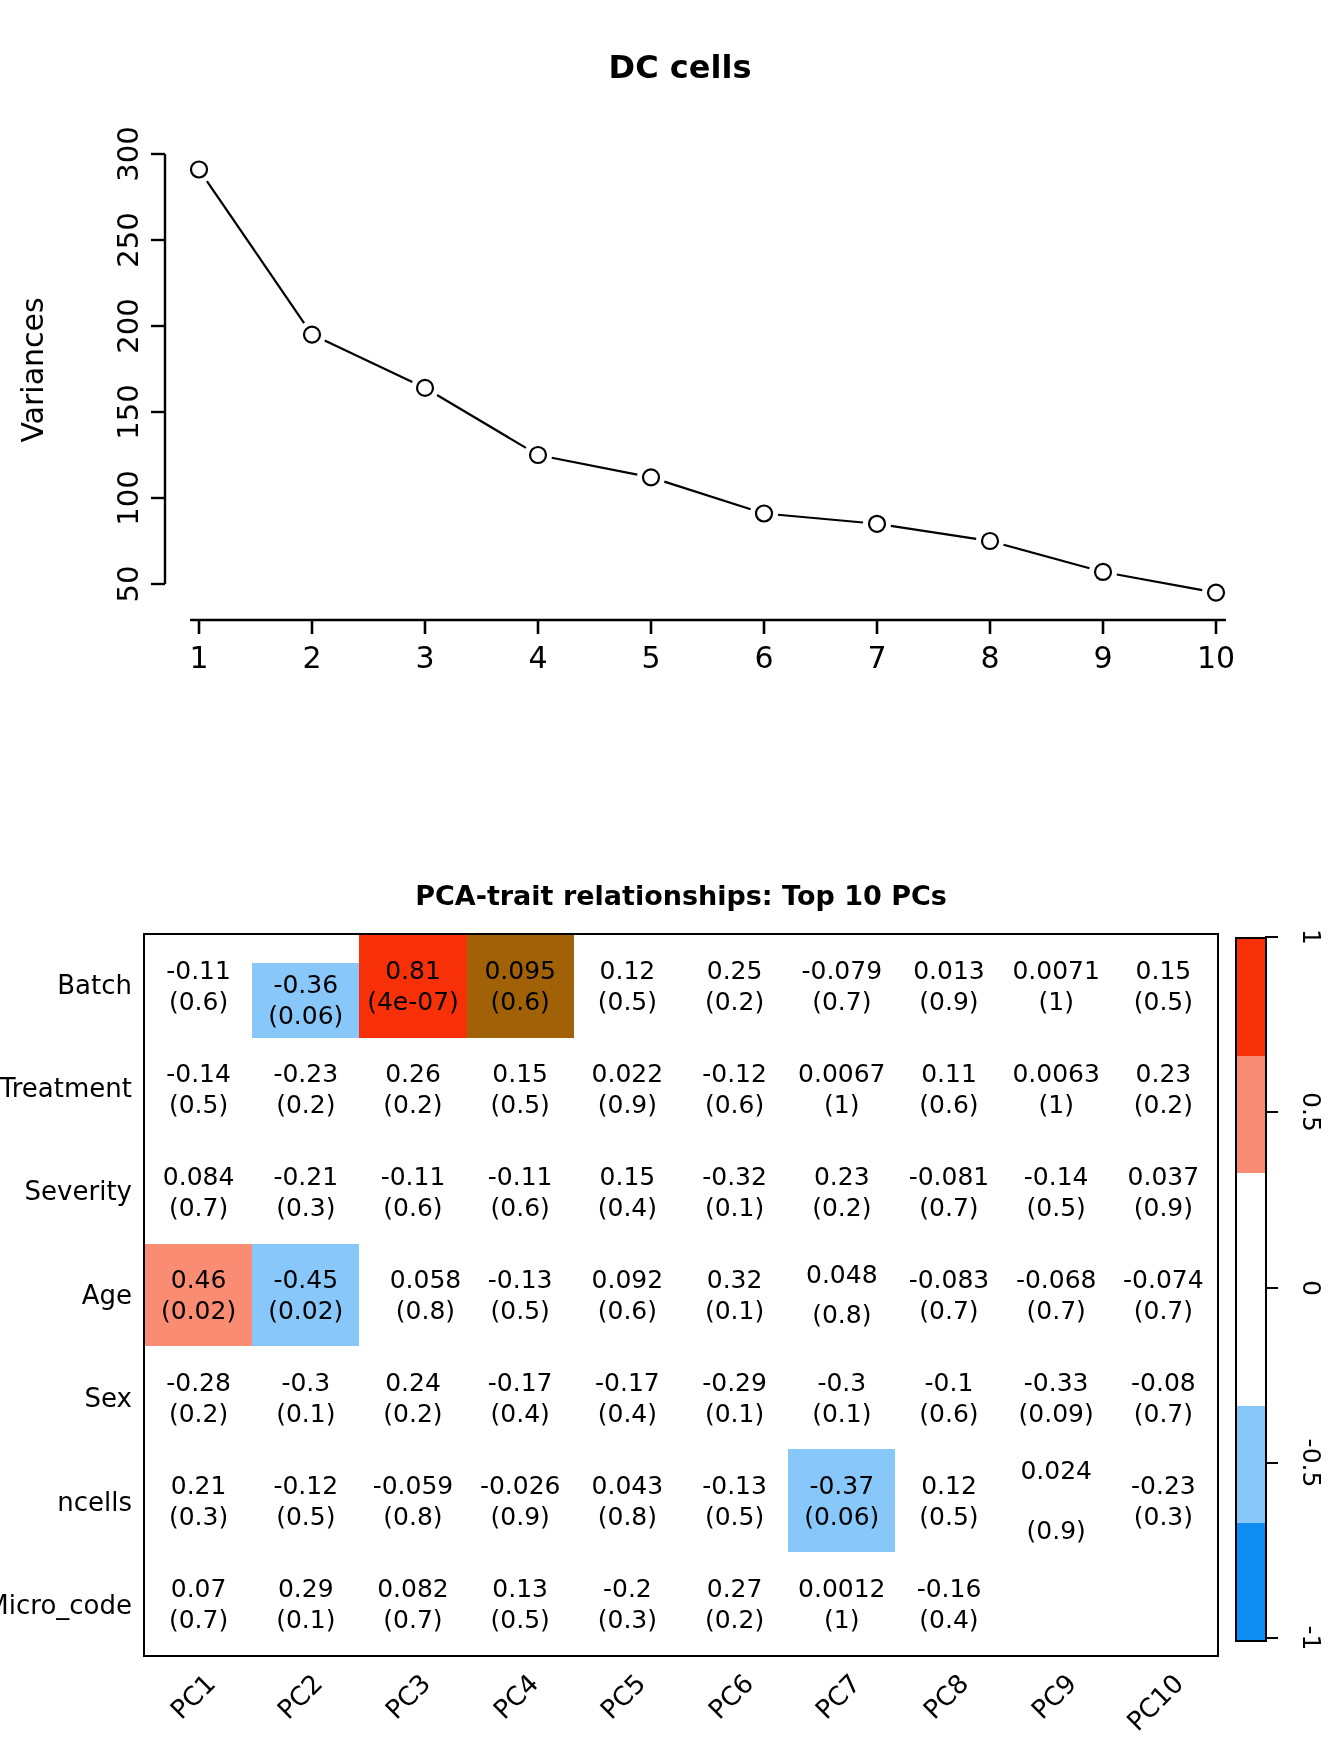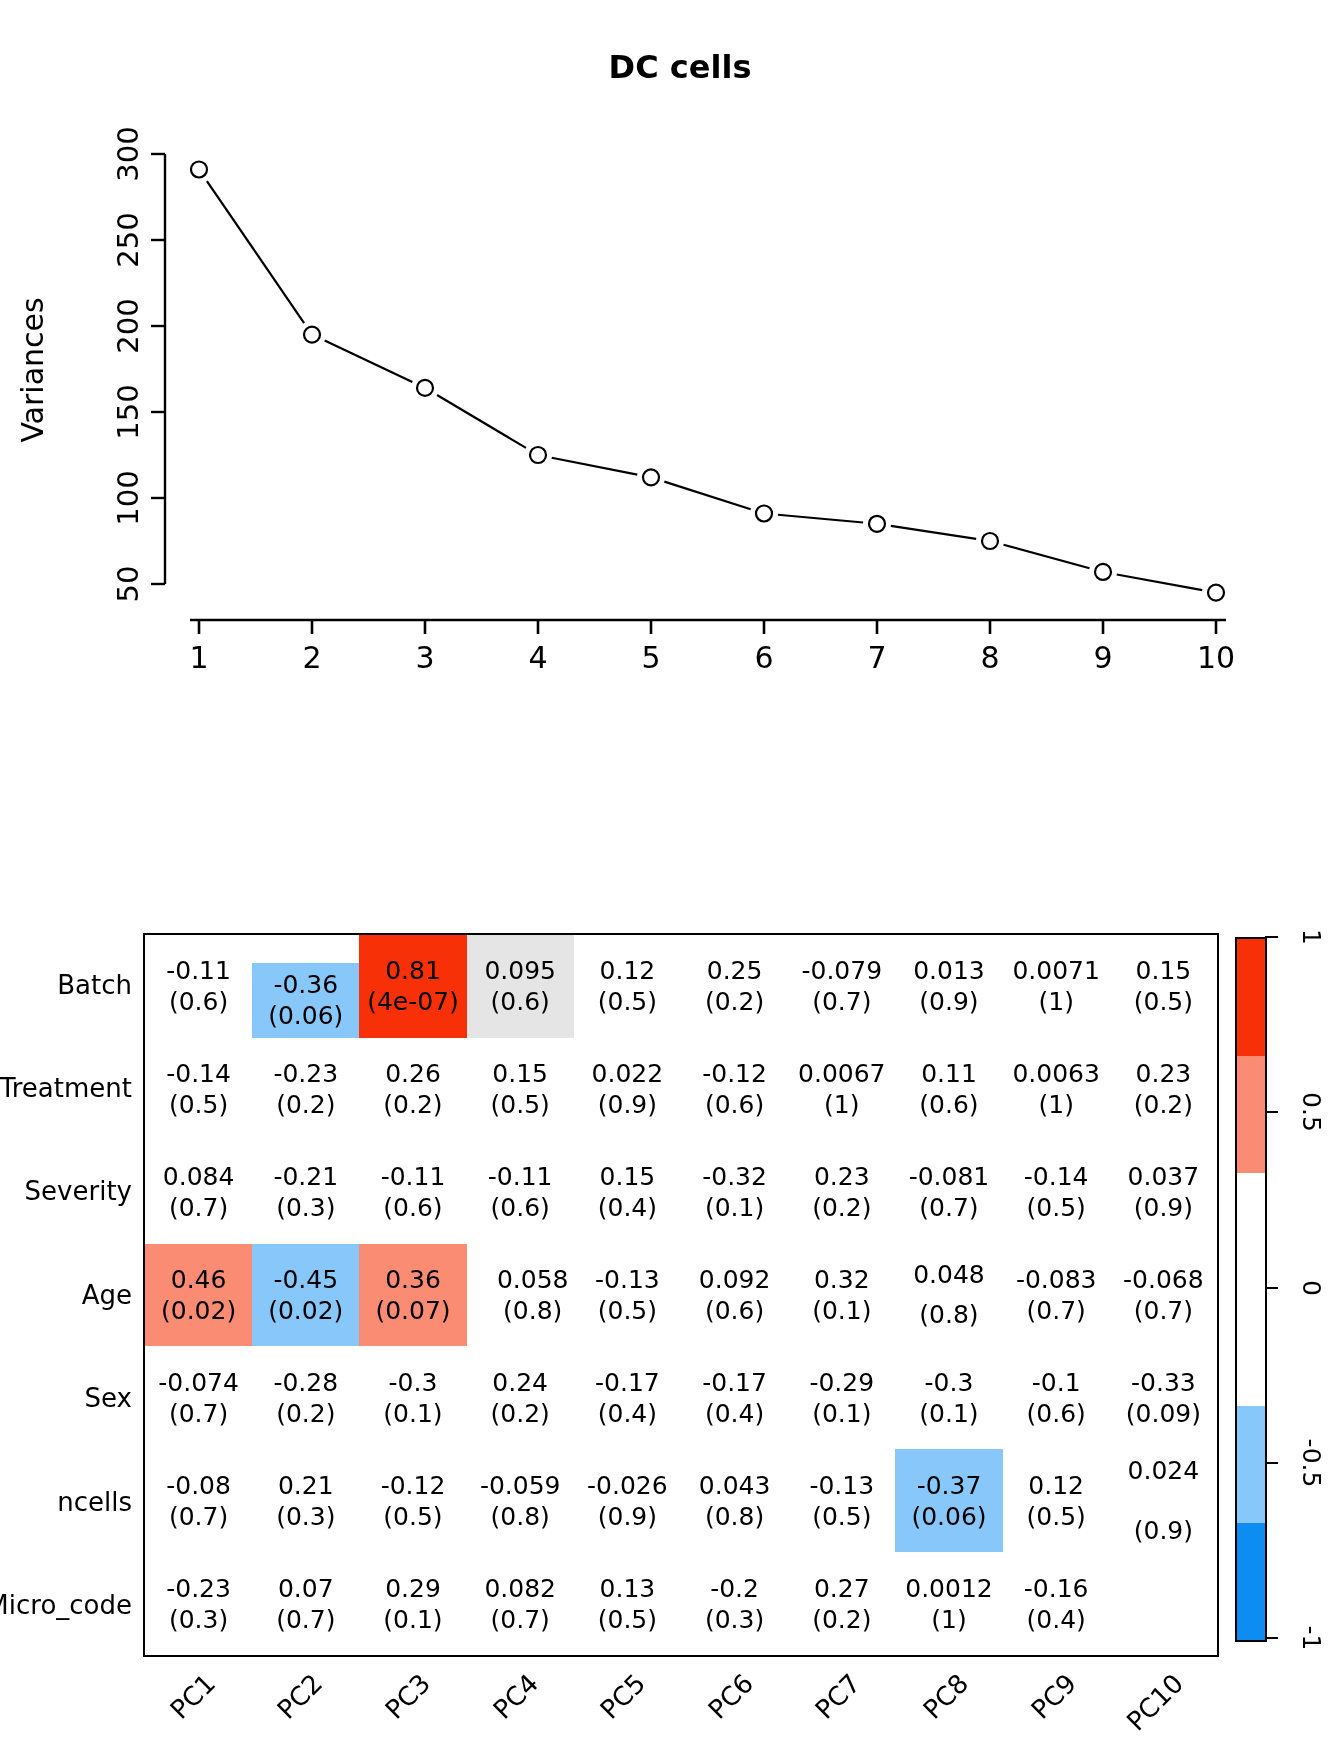--- a/index.html
+++ b/index.html
@@ -84,34 +84,35 @@
       <circle cx="425" cy="387.91999999999996" r="8" fill="#fff" stroke="#000" stroke-width="2.2"></circle>
       <circle cx="538" cy="455" r="8" fill="#fff" stroke="#000" stroke-width="2.2"></circle>
       <circle cx="651" cy="477.36" r="8" fill="#fff" stroke="#000" stroke-width="2.2"></circle>
       <circle cx="764" cy="513.48" r="8" fill="#fff" stroke="#000" stroke-width="2.2"></circle>
       <circle cx="877" cy="523.8" r="8" fill="#fff" stroke="#000" stroke-width="2.2"></circle>
       <circle cx="990" cy="541" r="8" fill="#fff" stroke="#000" stroke-width="2.2"></circle>
       <circle cx="1103" cy="571.96" r="8" fill="#fff" stroke="#000" stroke-width="2.2"></circle>
       <circle cx="1216" cy="592.6" r="8" fill="#fff" stroke="#000" stroke-width="2.2"></circle>
     </svg>
 
+  <div class="hm-title">PCA-trait relationships: Top 10 PCs</div>
   <div id="hm-grid">
       <div class="hm-cell" style="background: rgb(255, 255, 255);">
         <span>-0.11</span>
         <span>(0.6)</span>
       </div>
       <div class="hm-cell" style="background: rgb(135, 199, 249); margin-top: 28px;">
         <span>-0.36</span>
         <span>(0.06)</span>
       </div>
       <div class="hm-cell" style="background: rgb(248, 48, 7);">
         <span>0.81</span>
         <span>(4e-07)</span>
       </div>
-      <div class="hm-cell" style="background: #e5e5e5;">
+      <div class="hm-cell" style="background: #a16207;">
         <span>0.095</span>
         <span>(0.6)</span>
       </div>
       <div class="hm-cell" style="background: rgb(255, 255, 255);">
         <span>0.12</span>
         <span>(0.5)</span>
       </div>
       <div class="hm-cell" style="background: rgb(255, 255, 255);">
         <span>0.25</span>
         <span>(0.2)</span>
@@ -212,24 +213,20 @@
         <span>0.037</span>
         <span>(0.9)</span>
       </div>
       <div class="hm-cell" style="background: rgb(250, 140, 115);">
         <span>0.46</span>
         <span>(0.02)</span>
       </div>
       <div class="hm-cell" style="background: rgb(135, 199, 249);">
         <span>-0.45</span>
         <span>(0.02)</span>
-      </div>
-      <div class="hm-cell" style="background: rgb(250, 140, 115);">
-        <span>0.36</span>
-        <span>(0.07)</span>
       </div>
       <div class="hm-cell" style="background: rgb(255, 255, 255); margin-left: 25px;">
         <span>0.058</span>
         <span>(0.8)</span>
       </div>
       <div class="hm-cell" style="background: rgb(255, 255, 255);">
         <span>-0.13</span>
         <span>(0.5)</span>
       </div>
       <div class="hm-cell" style="background: rgb(255, 255, 255);">

